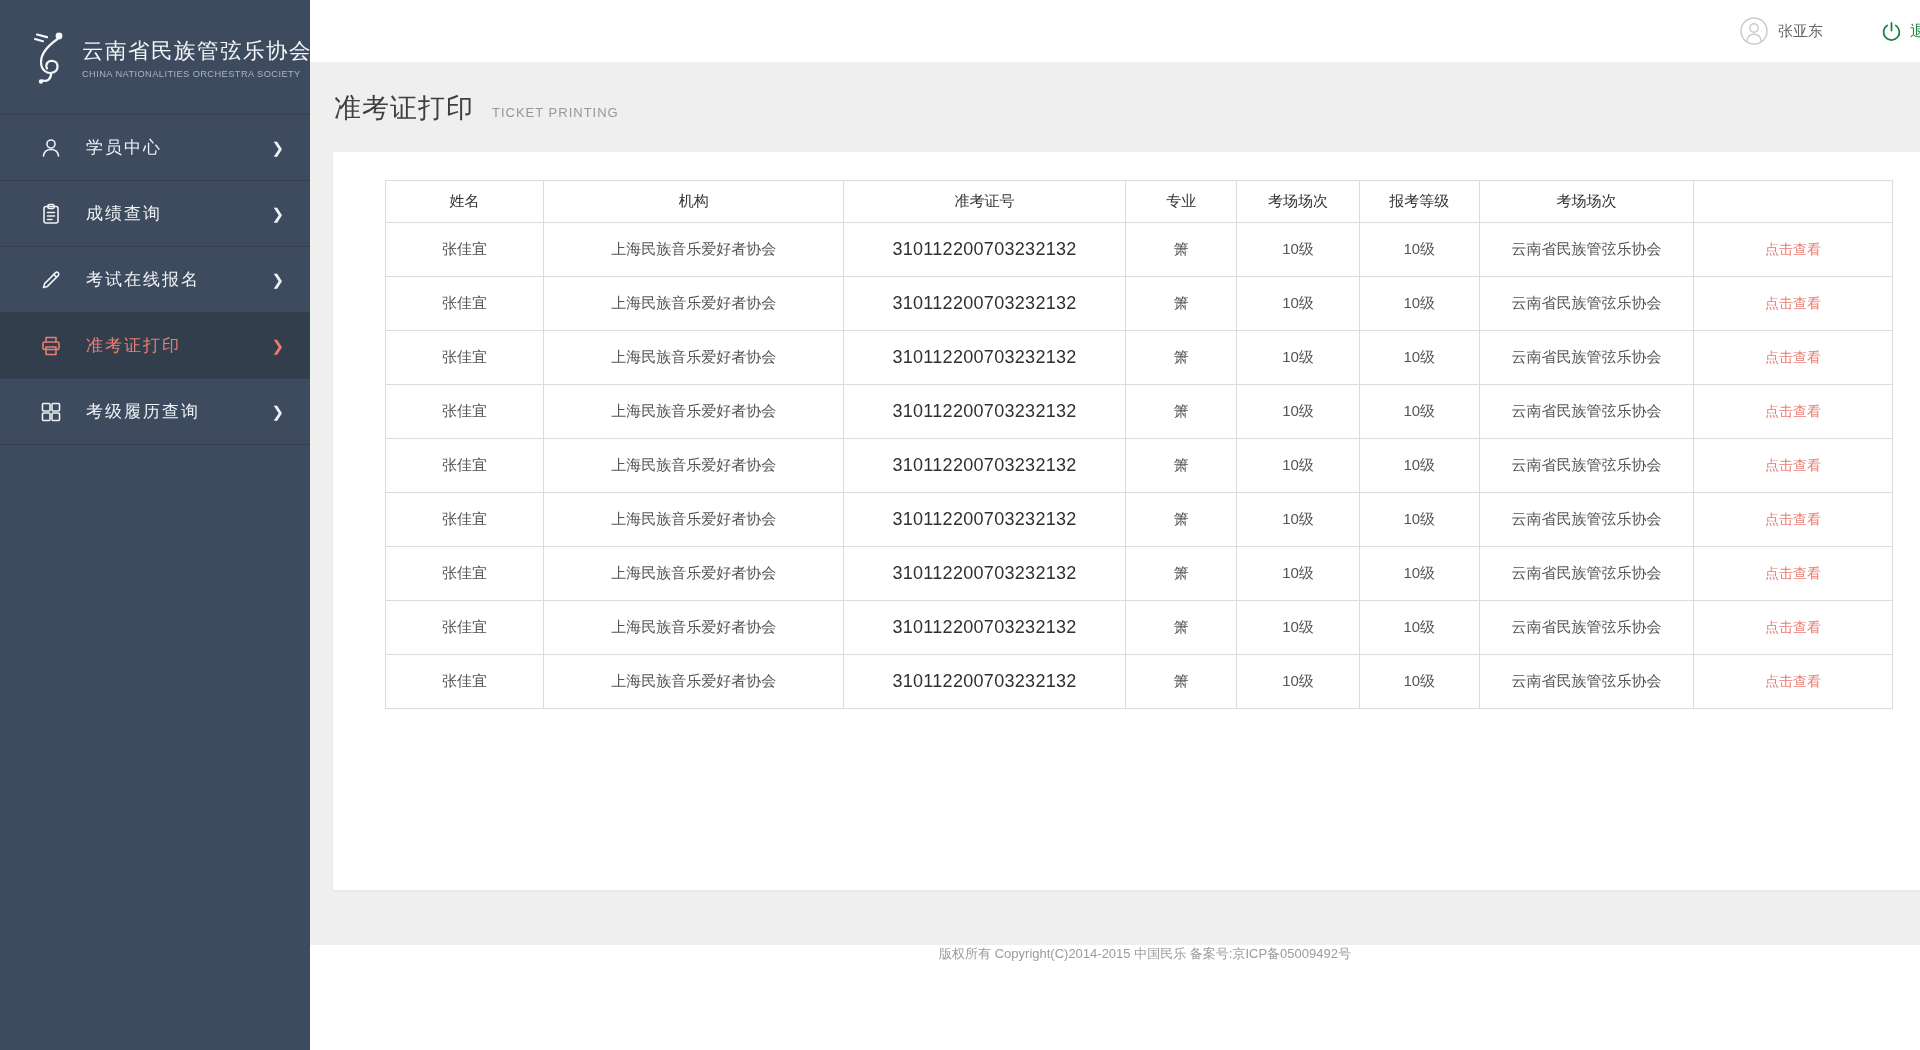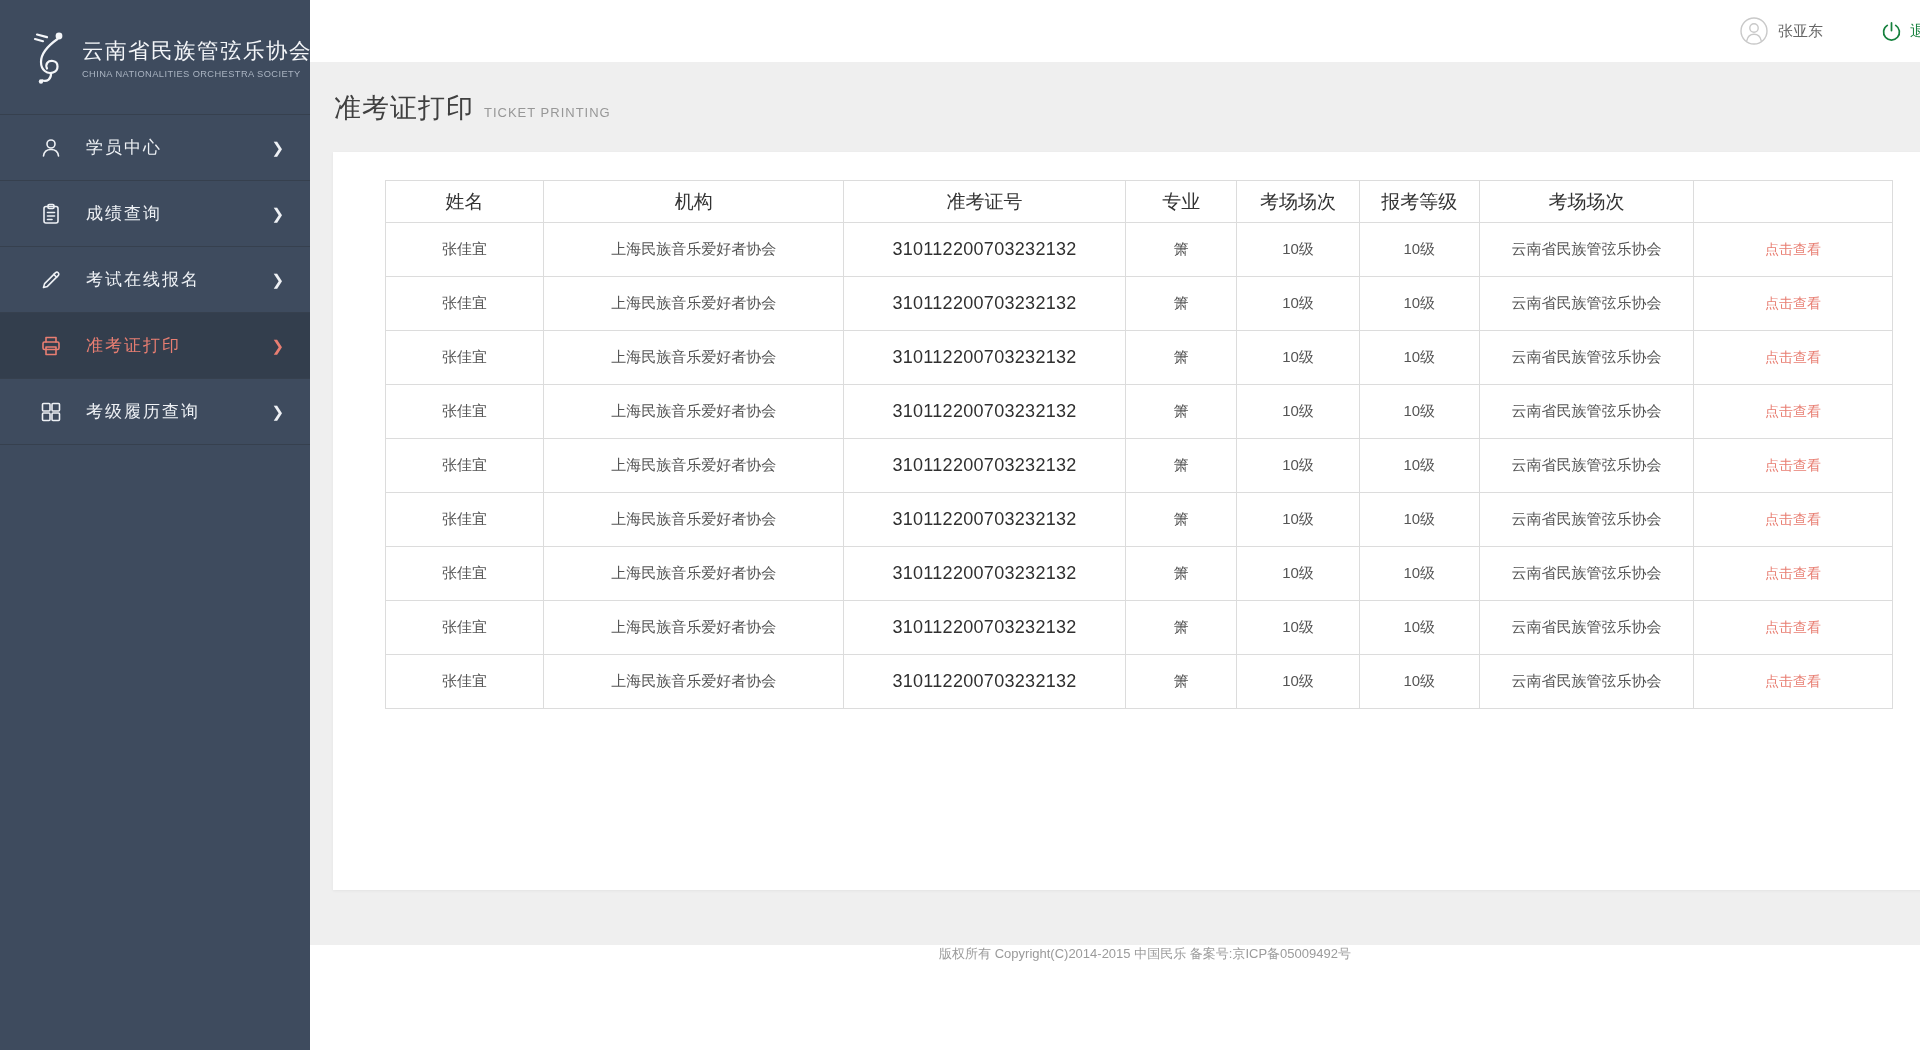--- a/index.html
+++ b/index.html
@@ -31,28 +31,28 @@
   .user-chip { display:flex; align-items:center; margin-right:58px; }
   .user-chip svg { display:block; }
   .user-name { font-size:15px; color:#666; margin-left:10px; }
   .logout-btn { display:flex; align-items:center; color:#15803d; cursor:pointer; }
   .logout-btn svg { display:block; }
   .logout-label { font-size:15px; margin-left:8px; }
 
   .content { background:#efefef; height:883px; flex:none; }
   .page-title { margin:28px 0 0 24px; display:flex; align-items:baseline; }
   .page-title h1 { font-size:27px; color:#404040; font-weight:400; letter-spacing:1px; }
-  .page-subtitle { font-size:13px; color:#979797; margin-left:10px; letter-spacing:1px; }
+  .page-subtitle { font-size:13px; color:#979797; margin-left:18px; letter-spacing:1px; }
 
   .card { margin:26px 35px 0 23px; height:738px; background:#fff;
     box-shadow:0 1px 3px rgba(0,0,0,0.05); padding:28px 52px; }
 
   table { width:100%; border-collapse:collapse; table-layout:fixed; text-align:center; }
   th, td { border:1px solid #dcdcdc; font-weight:400; }
-  th { height:42px; font-size:19px; color:#333; }
+  th { height:42px; font-size:15px; color:#333; }
   td { height:54px; font-size:15px; color:#555; }
   td.ticket-no { font-size:18px; color:#2f2f2f; letter-spacing:0.3px;margin-left:36px; }
   td.action a { color:#e87e72; font-size:14px; text-decoration:none; cursor:pointer; }
   col.c1{width:10.5%} col.c2{width:19.9%} col.c3{width:18.7%} col.c4{width:7.4%}
   col.c5{width:8.1%} col.c6{width:8.0%} col.c7{width:14.2%} col.c8{width:13.2%}
 
   .footer { background:#fff; flex:1; display:flex; justify-content:center; align-items:flex-start; }
   .footer-text { font-size:13px; color:#9b9b9b; }
 </style>
 </head>

